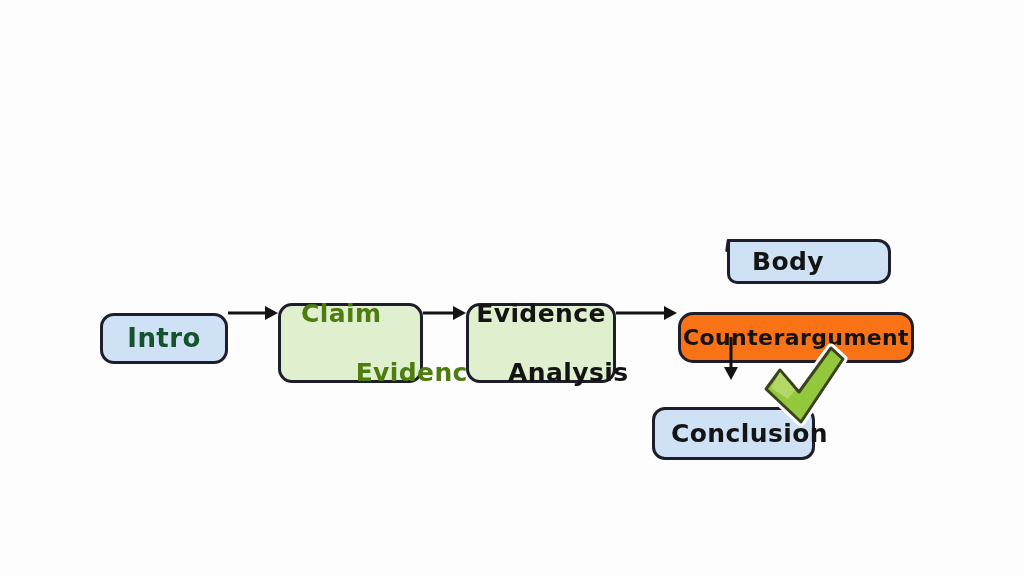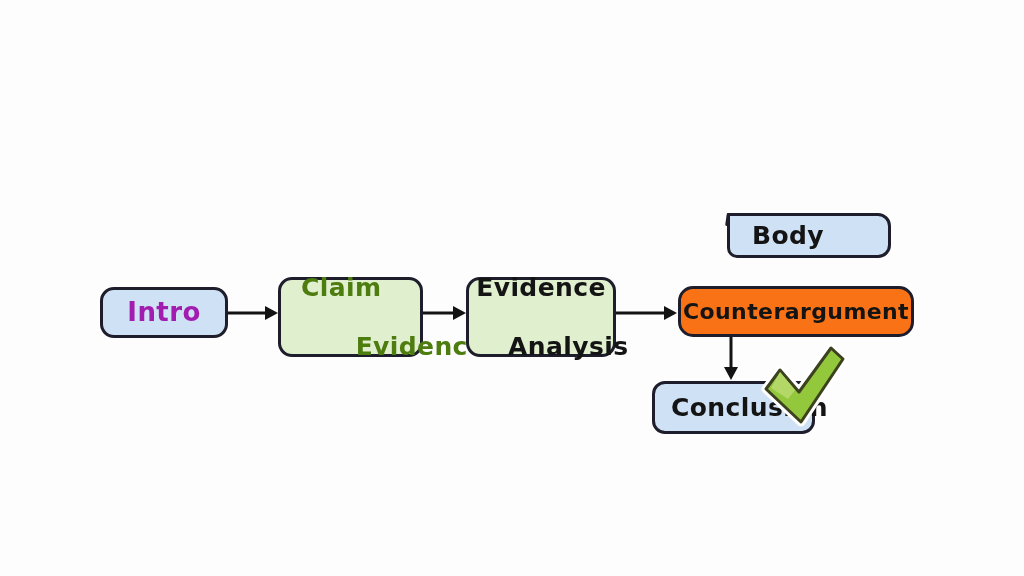--- a/index.html
+++ b/index.html
@@ -17,20 +17,21 @@
     position: absolute;
     box-sizing: border-box;
     border: 3px solid #7f1d1d;           
     display: flex;
     align-items: center;
     justify-content: center;
     font-weight: 700;
     letter-spacing: 0.4px;
     line-height: 1.18;
     z-index: 2;
+    margin-top: 26px;
   }
   .node .lbl { white-space: pre; }
   
   #node-intro        { left: 100px; top: 287px; width: 128px; height: 51px; border-radius: 14px; font-size: 26px; }
   #node-claim        { left: 278px; top: 277px; width: 145px; height: 80px; border-radius: 14px; font-size: 25px;
                        justify-content: flex-start; padding-left: 20px; text-align: left; }
   #node-evidence     { left: 466px; top: 277px; width: 150px; height: 80px; border-radius: 14px; font-size: 25px; text-align: center; }
   #node-counter      { left: 678px; top: 286px; width: 236px; height: 51px; border-radius: 15px; font-size: 22px; }
   #node-body         { left: 727px; top: 213px; width: 164px; height: 45px; border-radius: 2px 13px 13px 10px; font-size: 25px;
                        justify-content: flex-start; padding-left: 22px; }
@@ -51,21 +52,21 @@
     left: 0; top: 0;
     z-index: 3;
     pointer-events: none;
   }
 </style>
 </head>
 <body>
 
 <div id="stage" style="background-color: rgb(253, 253, 253);">
 
-  <div class="node" id="node-intro" style="background-color: rgb(207, 225, 244); border-color: rgb(29, 29, 43); color: #a21caf;">
+  <div class="node" id="node-intro" style="background-color: rgb(207, 225, 244); border-color: rgb(29, 29, 43); color: #14532d;">
     <span class="lbl">Intro</span>
   </div>
 
   <div class="node" id="node-claim" style="background-color: rgb(224, 239, 206); border-color: rgb(29, 29, 43); color: #4d7c0f;">
     <span class="lbl"><span>Claim</span><br>
       <span>Evidence</span></span>
   </div>
 
   <div class="node" id="node-evidence" style="background-color: rgb(224, 239, 206); border-color: rgb(29, 29, 43); color: rgb(20, 20, 20);">
     <span class="lbl"><span>Evidence</span><br>

